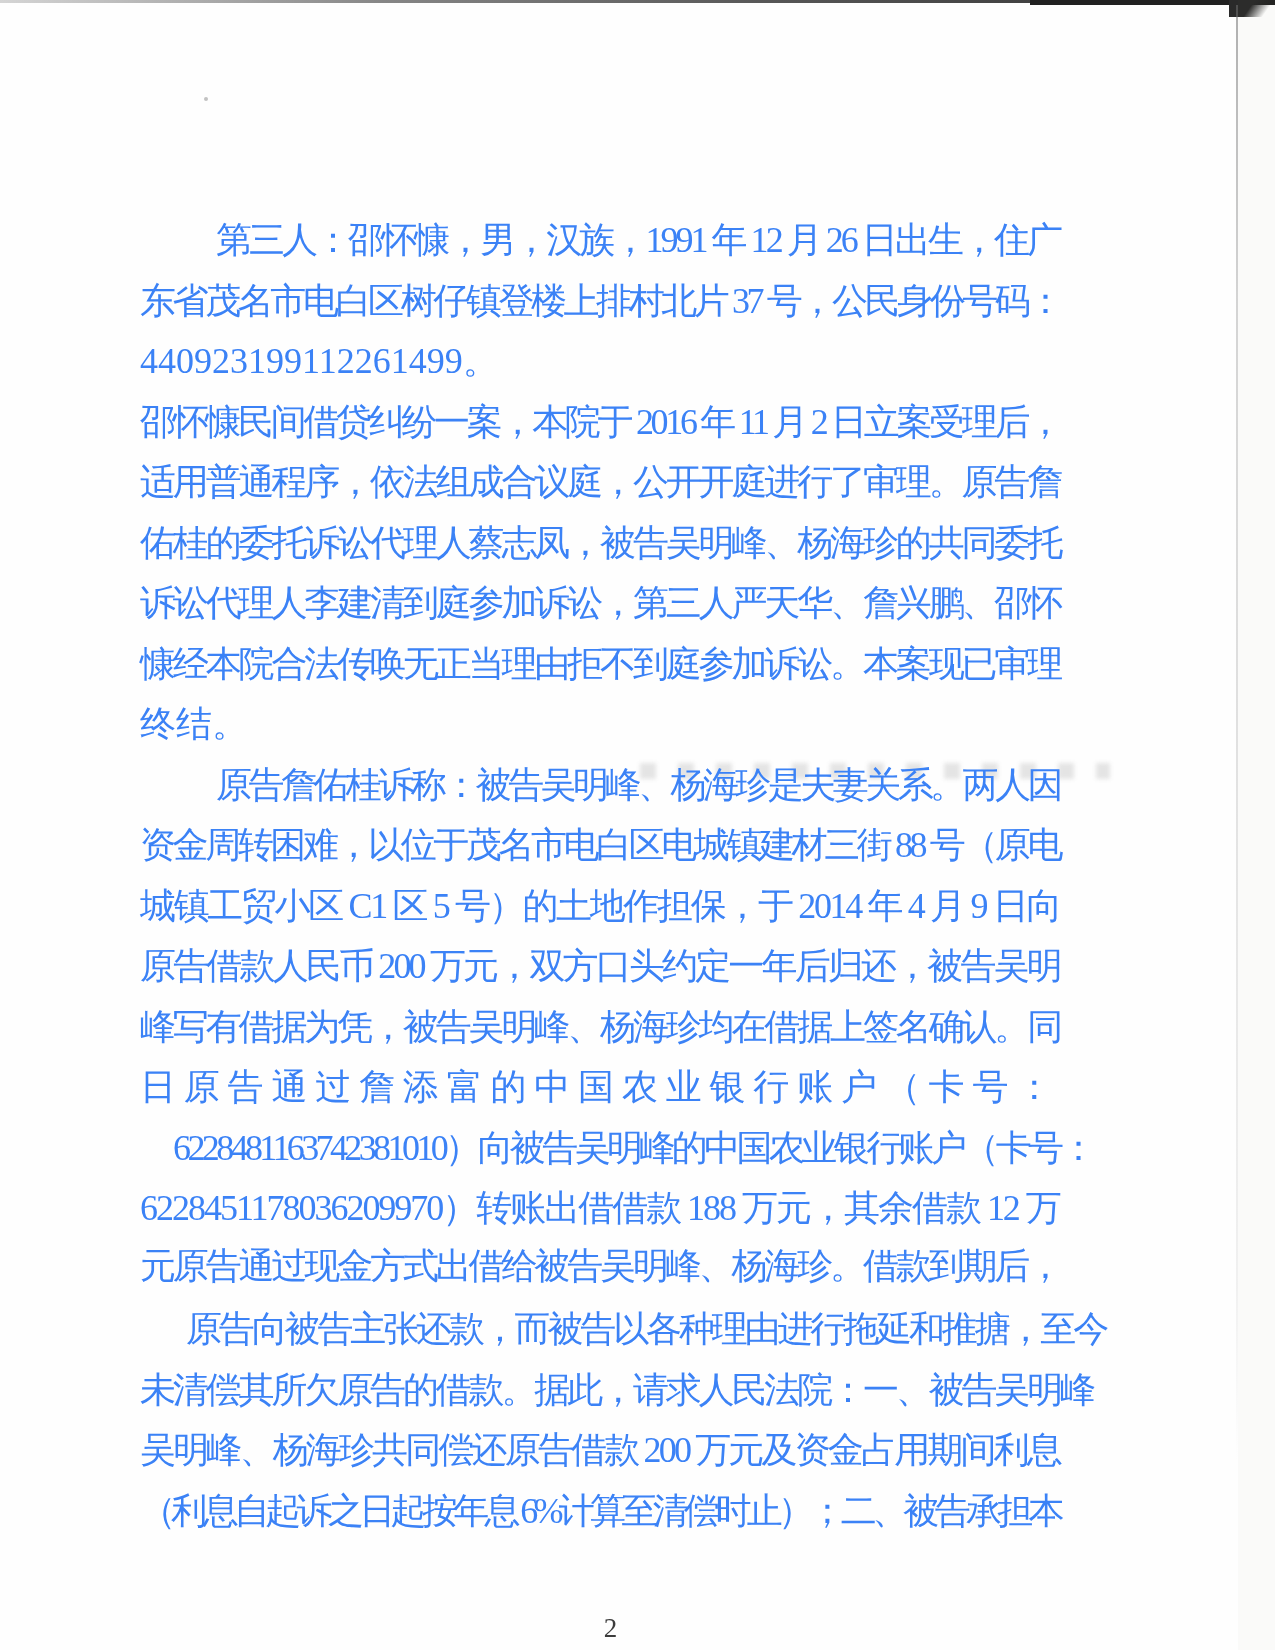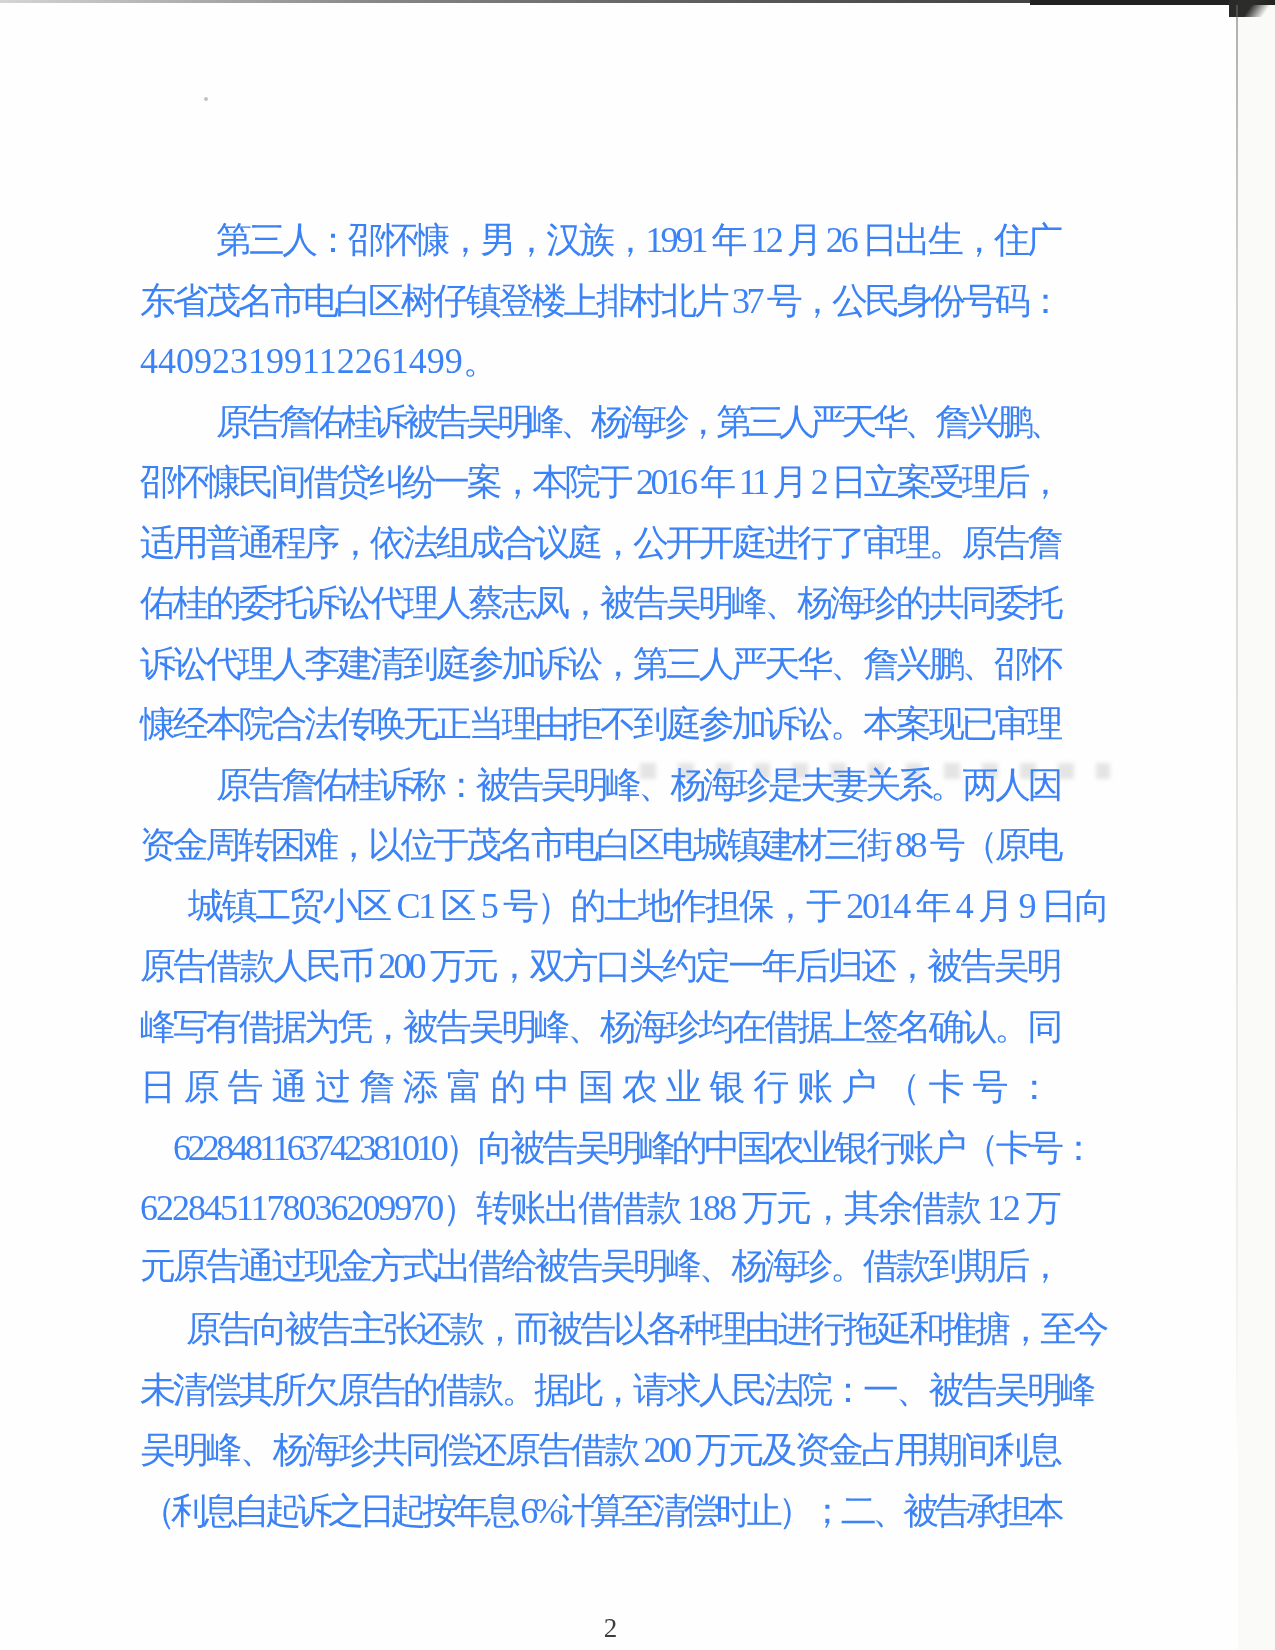--- a/index.html
+++ b/index.html
@@ -111,29 +111,29 @@
   <div class="scan-corner-wedge"></div>
   <div class="scan-right-tint"></div>
   <div class="scan-vline"></div>
   <div class="scan-smudge"></div>
   <div class="scan-speck"></div>
 
   <div class="content" id="content">
       <div class="line first" style="letter-spacing: -2.97px;"><span>第三人：邵怀慷，男，汉族，1991 年 12 月 26 日出生，住广</span></div>
       <div class="line" style="letter-spacing: -3.42px;"><span>东省茂名市电白区树仔镇登楼上排村北片 37 号，公民身份号码：</span></div>
       <div class="line para-end" style="letter-spacing: 0px;"><span>440923199112261499。</span></div>
-      <div class="line first" style="letter-spacing: -4.74px;"><span>原告詹佑桂诉被告吴明峰、杨海珍，第三人严天华、詹兴鹏、</span></div>
       <div class="line" style="letter-spacing: -3.32px;"><span>邵怀慷民间借贷纠纷一案，本院于 2016 年 11 月 2 日立案受理后，</span></div>
       <div class="line" style="letter-spacing: -3.14px;"><span>适用普通程序，依法组成合议庭，公开开庭进行了审理。原告詹</span></div>
       <div class="line" style="letter-spacing: -3.14px;"><span>佑桂的委托诉讼代理人蔡志凤，被告吴明峰、杨海珍的共同委托</span></div>
       <div class="line" style="letter-spacing: -3.14px;"><span>诉讼代理人李建清到庭参加诉讼，第三人严天华、詹兴鹏、邵怀</span></div>
       <div class="line" style="letter-spacing: -3.14px;"><span>慷经本院合法传唤无正当理由拒不到庭参加诉讼。本案现已审理</span></div>
+      <div class="line para-end" style="letter-spacing: 0px;"><span>终结。</span></div>
       <div class="line first" style="letter-spacing: -3.54px;"><span>原告詹佑桂诉称：被告吴明峰、杨海珍是夫妻关系。两人因</span></div>
       <div class="line" style="letter-spacing: -3.42px;"><span>资金周转困难，以位于茂名市电白区电城镇建材三街 88 号（原电</span></div>
-      <div class="line" style="letter-spacing: -2.35px; margin-left: 48px;"><span>城镇工贸小区 C1 区 5 号）的土地作担保，于 2014 年 4 月 9 日向</span></div>
+      <div class="line" style="letter-spacing: -2.35px;"><span>城镇工贸小区 C1 区 5 号）的土地作担保，于 2014 年 4 月 9 日向</span></div>
       <div class="line" style="letter-spacing: -2.84px;"><span>原告借款人民币 200 万元，双方口头约定一年后归还，被告吴明</span></div>
       <div class="line" style="letter-spacing: -3.14px;"><span>峰写有借据为凭，被告吴明峰、杨海珍均在借据上签名确认。同</span></div>
       <div class="line" style="letter-spacing: 7.81px;"><span>日原告通过詹添富的中国农业银行账户（卡号：</span></div>
       <div class="line" style="letter-spacing: -3.61px; margin-left: 33px;"><span>6228481163742381010）向被告吴明峰的中国农业银行账户（卡号：</span></div>
       <div class="line" style="letter-spacing: -2.02px;"><span>6228451178036209970）转账出借借款 188 万元，其余借款 12 万</span></div>
       <div class="line" style="letter-spacing: -3.14px; font-family: Liberation Mono, monospace;"><span>元原告通过现金方式出借给被告吴明峰、杨海珍。借款到期后，</span></div>
       <div class="line" style="letter-spacing: -3.14px; margin-left: 46px;"><span>原告向被告主张还款，而被告以各种理由进行拖延和推搪，至今</span></div>
       <div class="line" style="letter-spacing: -3.14px;"><span>未清偿其所欠原告的借款。据此，请求人民法院：一、被告吴明峰</span></div>
       <div class="line" style="letter-spacing: -2.84px;"><span>吴明峰、杨海珍共同偿还原告借款 200 万元及资金占用期间利息</span></div>
       <div class="line para-end" style="letter-spacing: -4.68px;"><span>（利息自起诉之日起按年息 6%计算至清偿时止）；二、被告承担本</span></div>

